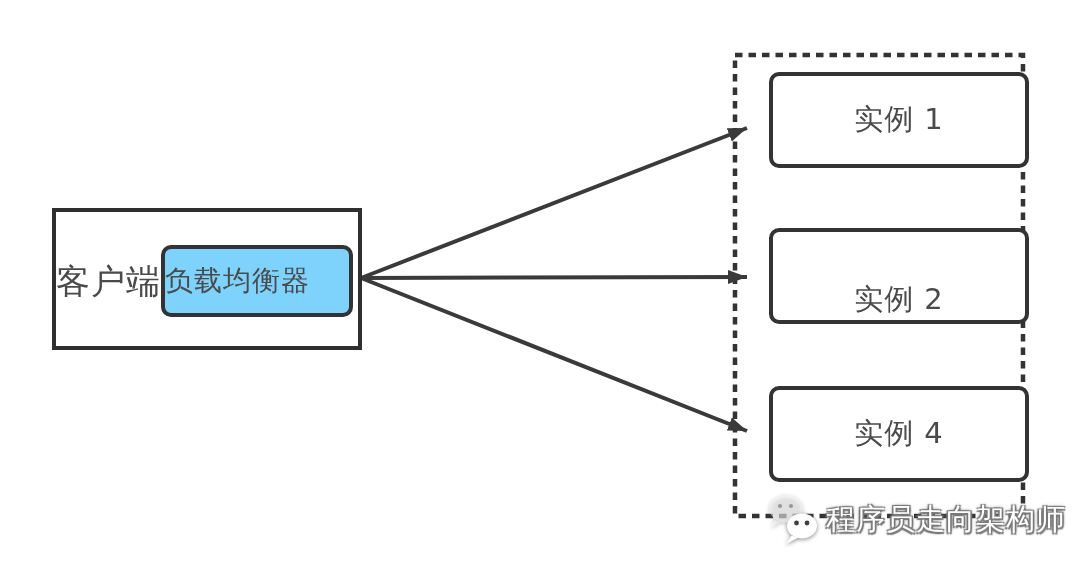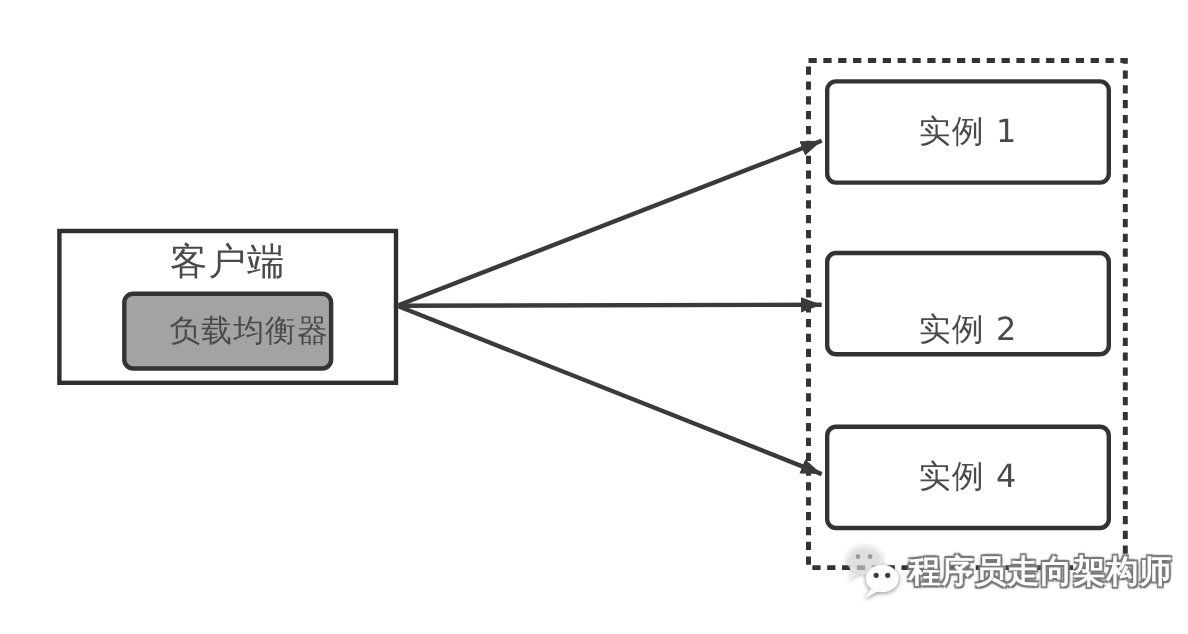--- a/index.html
+++ b/index.html
@@ -22,53 +22,53 @@
     fill:#ffffff; stroke:var(--stroke); stroke-width:4.5;
     stroke-dasharray:7.5 6;
   }
   .connector-layer line{stroke:var(--arrow); stroke-width:4;}
   .connector-layer .arrow-head{fill:var(--arrow);}
 
   
   .client-box{
     position:absolute; left:52px; top:208px; width:310px; height:142px;
     background:#fff; border:4px solid #2f2f2f; z-index:2;
-    display:flex; flex-direction:column; align-items:center;
+    display:flex; flex-direction:row; align-items:center;
   }
   .client-title{
     margin-top:3px; font-size:34px; line-height:46px; color:var(--text);
     letter-spacing:1px;
   }
   .lb-box{
     margin-top:4px; width:192px; height:72px;
-    border:4px solid var(--stroke); border-radius:10px; background:#a3a3a3;
-    display:flex; align-items:center; justify-content:flex-end;
+    border:4px solid var(--stroke); border-radius:10px; background:#7dd3fc;
+    display:flex; align-items:center; justify-content:flex-start;
   }
   .lb-label{font-size:28px; color:var(--text); letter-spacing:1px;}
 
   
   .instance-box{
-    position:absolute; left:750px; width:260px; height:96px;
+    position:absolute; left:769px; width:260px; height:96px;
     border:4px solid var(--stroke); border-radius:10px; background:#fff;
     display:flex; align-items:center; justify-content:center; z-index:2;
   }
   .instance-box .instance-label{font-size:29px; color:var(--text); letter-spacing:1px;}
   .instance-1{top:72px;} .instance-2{top:228px;align-items:flex-end;} .instance-3{top:386px;}
 
   
   .watermark{
     position:absolute; left:764px; top:492px; z-index:3;
     display:flex; align-items:center;
   }
   .wechat-icon{
     width:62px; height:56px; flex:0 0 auto;
     filter:drop-shadow(0 1px 2px rgba(90,90,90,.75));
   }
   .watermark-text{
-    font-size:29px; font-weight:bold; letter-spacing:1px;
+    font-size:29px; font-weight:normal; letter-spacing:1px;
     color:var(--watermark_fill);
     text-shadow:
       -1.5px -1.5px 1px var(--watermark_outline),
        1.5px -1.5px 1px var(--watermark_outline),
       -1.5px  1.5px 1px var(--watermark_outline),
        1.5px  1.5px 1px var(--watermark_outline),
        0 0 4px #9a9a9a;
     white-space:nowrap;
   }
 </style>

